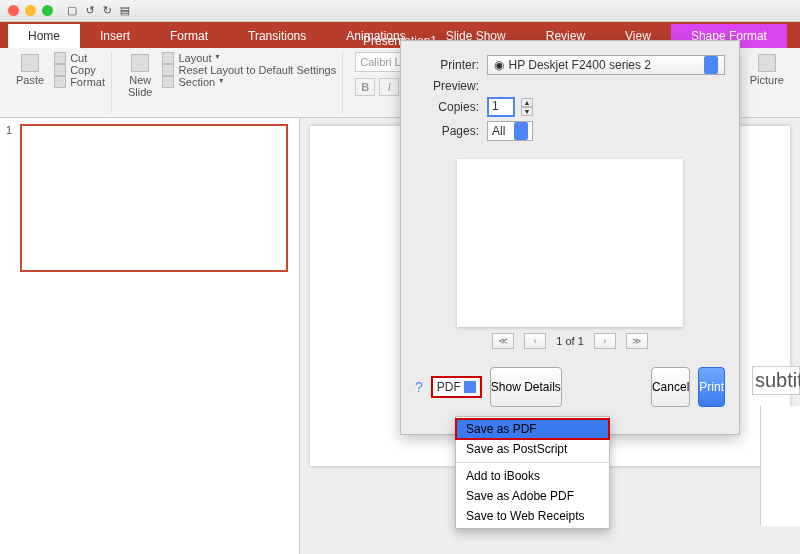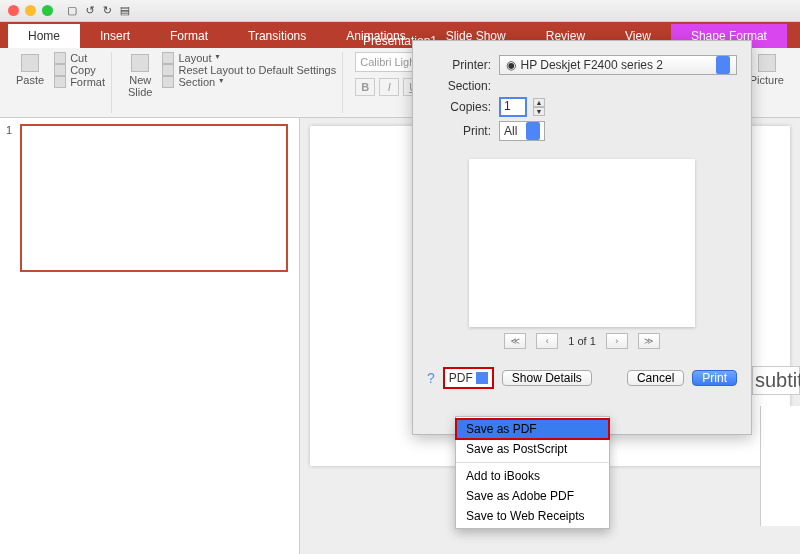--- a/index.html
+++ b/index.html
@@ -30,36 +30,36 @@
   .fmt-btns span{border:1px solid #ccc;width:20px;height:18px;display:inline-flex;align-items:center;justify-content:center;font-size:11px;color:#999;}
   .right-group{margin-left:auto;border-right:none;}
 
   .workspace{position:absolute;top:118px;left:0;right:0;bottom:0;background:#eee;display:flex;}
   .thumbs{width:300px;background:#fff;border-right:1px solid #ccc;padding:6px;}
   .tnum{font-size:11px;color:#555;float:left;margin-right:4px;}
   .thumb{width:268px;height:148px;border:2px solid #c44a32;background:#fff;margin-left:14px;}
   .canvas{flex:1;background:#eee;display:flex;align-items:flex-start;justify-content:center;padding-top:8px;}
   .slide{width:480px;height:340px;background:#fff;box-shadow:0 0 4px rgba(0,0,0,.2);}
 
-  .print-sheet{position:absolute;top:40px;left:412px;width:340px;height:395px;background:#ececec;border:1px solid #bbb;box-shadow:0 4px 14px rgba(0,0,0,.25);font-size:12px;color:#333;padding:10px 14px 10px 14px;}
+  .print-sheet{position:absolute;top:40px;left:400px;width:340px;height:395px;background:#ececec;border:1px solid #bbb;box-shadow:0 4px 14px rgba(0,0,0,.25);font-size:12px;color:#333;padding:10px 14px 10px 14px;}
   .row{display:flex;align-items:center;margin:4px 0;}
   .row label{width:64px;text-align:right;margin-right:8px;}
   .sel{flex:1;border:1px solid #aaa;background:linear-gradient(#fff,#eee);height:20px;display:flex;align-items:center;padding:0 6px;justify-content:space-between;}
   .arrows{width:14px;height:18px;background:#4f86f7;border-radius:2px;display:flex;flex-direction:column;}
   .arrows::before,.arrows::after{content:"";flex:1;}
   .mini-sel{border:1px solid #aaa;background:#fff;height:20px;width:46px;display:flex;align-items:center;padding:0 4px;}
   .spin-input{border:2px solid #4f86f7;width:28px;height:20px;padding:0 3px;background:#fff;}
   .preview{width:226px;height:168px;background:#fff;margin:18px auto 6px;box-shadow:0 1px 3px rgba(0,0,0,.2);}
   .pager{display:flex;align-items:center;justify-content:center;gap:10px;margin-top:6px;font-size:11px;}
   .pbtn{border:1px solid #bbb;background:linear-gradient(#fff,#eee);width:22px;height:16px;font-size:9px;display:flex;align-items:center;justify-content:center;color:#777;}
   .bottom-row{display:flex;align-items:center;gap:8px;margin-top:18px;}
   .help{color:#5b8def;font-size:14px;}
   .pdfdrop{border:2px solid #c00;display:inline-flex;align-items:center;height:22px;padding:0 4px;gap:3px;background:#fff;text-align:center;}
   .drop-caret{width:12px;height:12px;background:#4f86f7;}
-  .btn{border:1px solid #aaa;background:linear-gradient(#fff,#eee);height:16px;padding:0 9px;border-radius:4px;font-size:12px;}
+  .btn{border:1px solid #aaa;background:linear-gradient(#fff,#eee);height:40px;padding:0 0;border-radius:4px;font-size:12px;}
   .btn.primary{background:linear-gradient(#6ea8ff,#3a7bf0);color:#fff;border:1px solid #2f68d8;}
 
   .pdf-menu{position:absolute;top:416px;left:455px;width:155px;background:#fff;border:1px solid #bbb;box-shadow:0 4px 10px rgba(0,0,0,.25);font-size:12px;padding:2px 0;}
   .pdf-menu div.itm{padding:3px 10px;white-space:nowrap;}
   .pdf-menu .sep{border-top:1px solid #ddd;margin:3px 0;}
   .pdf-menu .sel-item{background:#3a7bf0;color:#000000;outline:2px solid #c00;outline-offset:-1px;}
 
   .bg-subtitle{position:absolute;right:0;top:366px;font-size:20px;color:#555;background:#fff;padding:2px 2px;border:1px solid #ccc;width:48px;text-align:left;}
   .bg-strip{position:absolute;right:0;top:406px;width:40px;height:120px;background:#fff;border-left:1px solid #ccc;}
 </style>
@@ -177,32 +177,32 @@
     <label>Printer:</label>
     <div class="sel">
       <span style="display:flex;align-items:center;gap:4px;">
           <span>◉</span>
           <span>HP Deskjet F2400 series 2</span>
         </span>
       <span class="arrows"></span>
     </div>
   </div>
   <div class="row">
-    <label>Section:</label>
+    <label>Preview:</label>
   </div>
   <div class="row">
     <label>Copies:</label>
     <div class="spin-input">1</div>
     <div style="margin-left:6px;display:flex;flex-direction:column;">
       <span style="font-size:7px;border:1px solid #bbb;width:12px;height:9px;text-align:center;">▲</span>
       <span style="font-size:7px;border:1px solid #bbb;width:12px;height:9px;text-align:center;">▼</span>
     </div>
   </div>
   <div class="row">
-    <label>Print:</label>
+    <label>Pages:</label>
     <div class="mini-sel">
       <span>All</span>
       <span class="arrows" style="margin-left:auto;"></span>
     </div>
   </div>
 
   <div class="preview"></div>
 
   <div class="pager">
     <span class="pbtn">≪</span>

